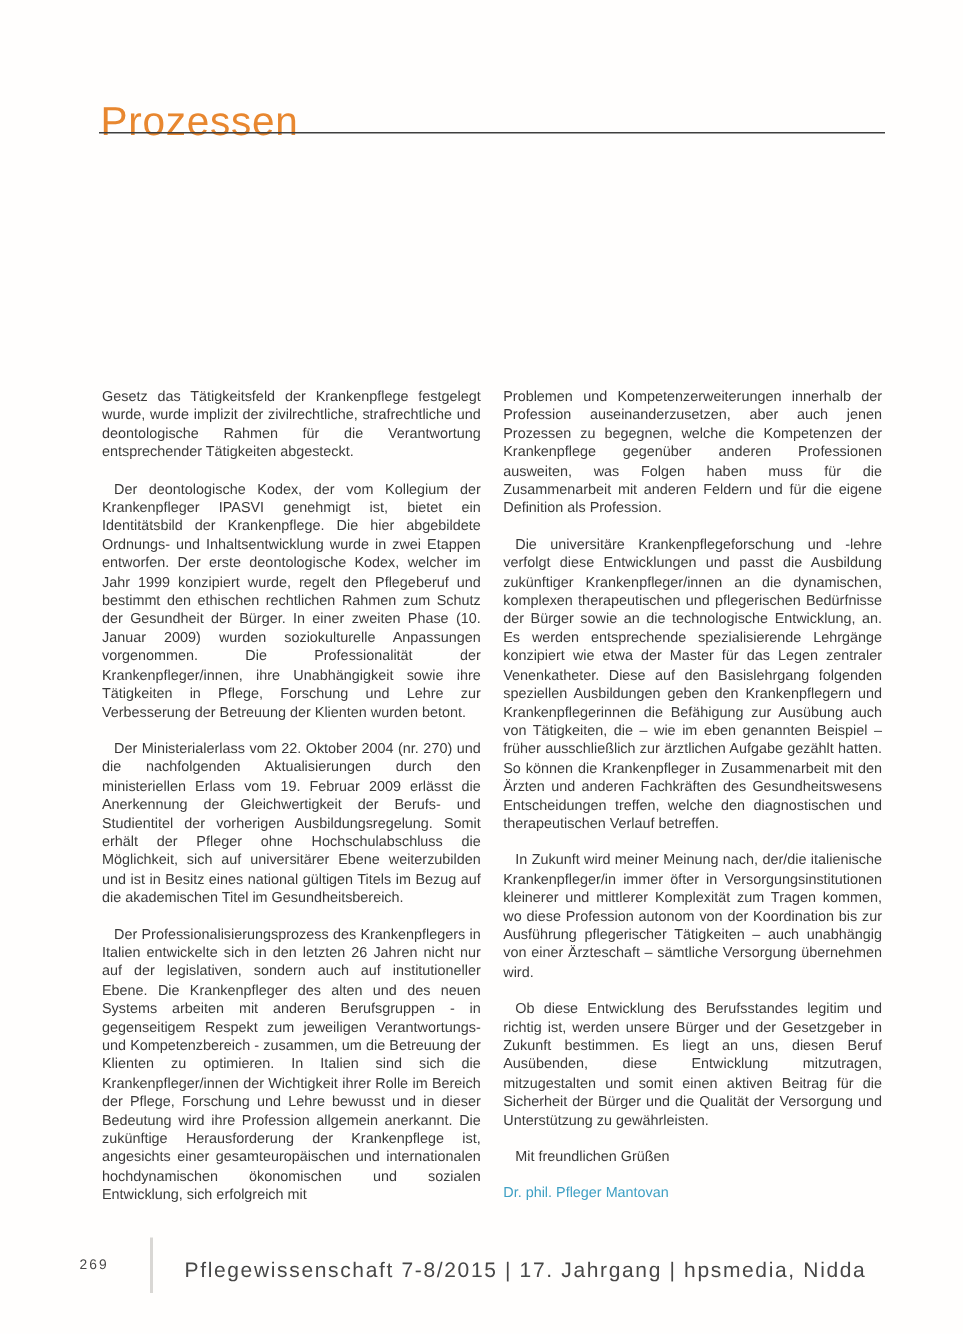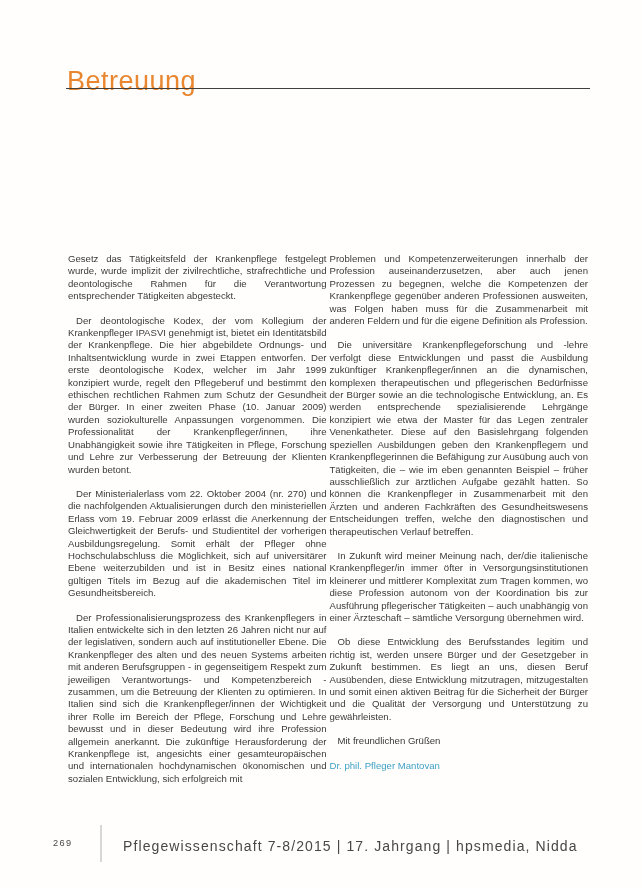--- a/index.html
+++ b/index.html
@@ -33,24 +33,24 @@
       position: absolute;
       left: 66px;
       top: 88px;
       width: 524px;
       height: 1px;
       background: #3f3f3f;
     }
     .columns {
       position: absolute;
       left: 68px;
-      top: 253px;
+      top: 259px;
       width: 520px;
       display: flex;
-      gap: 3px;
+      gap: 15px;
     }
     .col {
       flex: 1;
       font-size: 9.6px;
       line-height: 12.4px;
       text-align: justify;
       color: #3a3a3a;
     }
     .col p {
       margin: 0 0 12px 0;
@@ -90,21 +90,21 @@
       letter-spacing: 1.1px;
       color: #474747;
       white-space: nowrap;
     }
   </style>
 </head>
 <body>
 
 <div class="page">
 
-  <h1 class="heading">Betreuung</h1>
+  <h1 class="heading">Prozessen</h1>
   <div class="heading-rule"></div>
 
   <div class="columns">
 
     <div class="col">
       <p>Gesetz das Tätigkeitsfeld der Krankenpflege festgelegt wurde, wurde implizit der zivilrechtliche, strafrechtliche und deontologische Rahmen für die Verantwortung entsprechender Tätigkeiten abgesteckt.</p>
       <p class="indent">Der deontologische Kodex, der vom Kollegium der Krankenpfleger IPASVI genehmigt ist, bietet ein Identitätsbild der Krankenpflege. Die hier abgebildete Ordnungs- und Inhaltsentwicklung wurde in zwei Etappen entworfen. Der erste deontologische Kodex, welcher im Jahr 1999 konzipiert wurde, regelt den Pflegeberuf und bestimmt den ethischen rechtlichen Rahmen zum Schutz der Gesundheit der Bürger. In einer zweiten Phase (10. Januar 2009) wurden soziokulturelle Anpassungen vorgenommen. Die Professionalität der Krankenpfleger/innen, ihre Unabhängigkeit sowie ihre Tätigkeiten in Pflege, Forschung und Lehre zur Verbesserung der Betreuung der Klienten wurden betont.</p>
       <p class="indent">Der Ministerialerlass vom 22. Oktober 2004 (nr. 270) und die nachfolgenden Aktualisierungen durch den ministeriellen Erlass vom 19. Februar 2009 erlässt die Anerkennung der Gleichwertigkeit der Berufs- und Studientitel der vorherigen Ausbildungsregelung. Somit erhält der Pfleger ohne Hochschulabschluss die Möglichkeit, sich auf universitärer Ebene weiterzubilden und ist in Besitz eines national gültigen Titels im Bezug auf die akademischen Titel im Gesundheitsbereich.</p>
       <p class="indent">Der Professionalisierungsprozess des Krankenpflegers in Italien entwickelte sich in den letzten 26 Jahren nicht nur auf der legislativen, sondern auch auf institutioneller Ebene. Die Krankenpfleger des alten und des neuen Systems arbeiten mit anderen Berufsgruppen - in gegenseitigem Respekt zum jeweiligen Verantwortungs- und Kompetenzbereich - zusammen, um die Betreuung der Klienten zu optimieren. In Italien sind sich die Krankenpfleger/innen der Wichtigkeit ihrer Rolle im Bereich der Pflege, Forschung und Lehre bewusst und in dieser Bedeutung wird ihre Profession allgemein anerkannt. Die zukünftige Herausforderung der Krankenpflege ist, angesichts einer gesamteuropäischen und internationalen hochdynamischen ökonomischen und sozialen Entwicklung, sich erfolgreich mit</p>
     </div>

